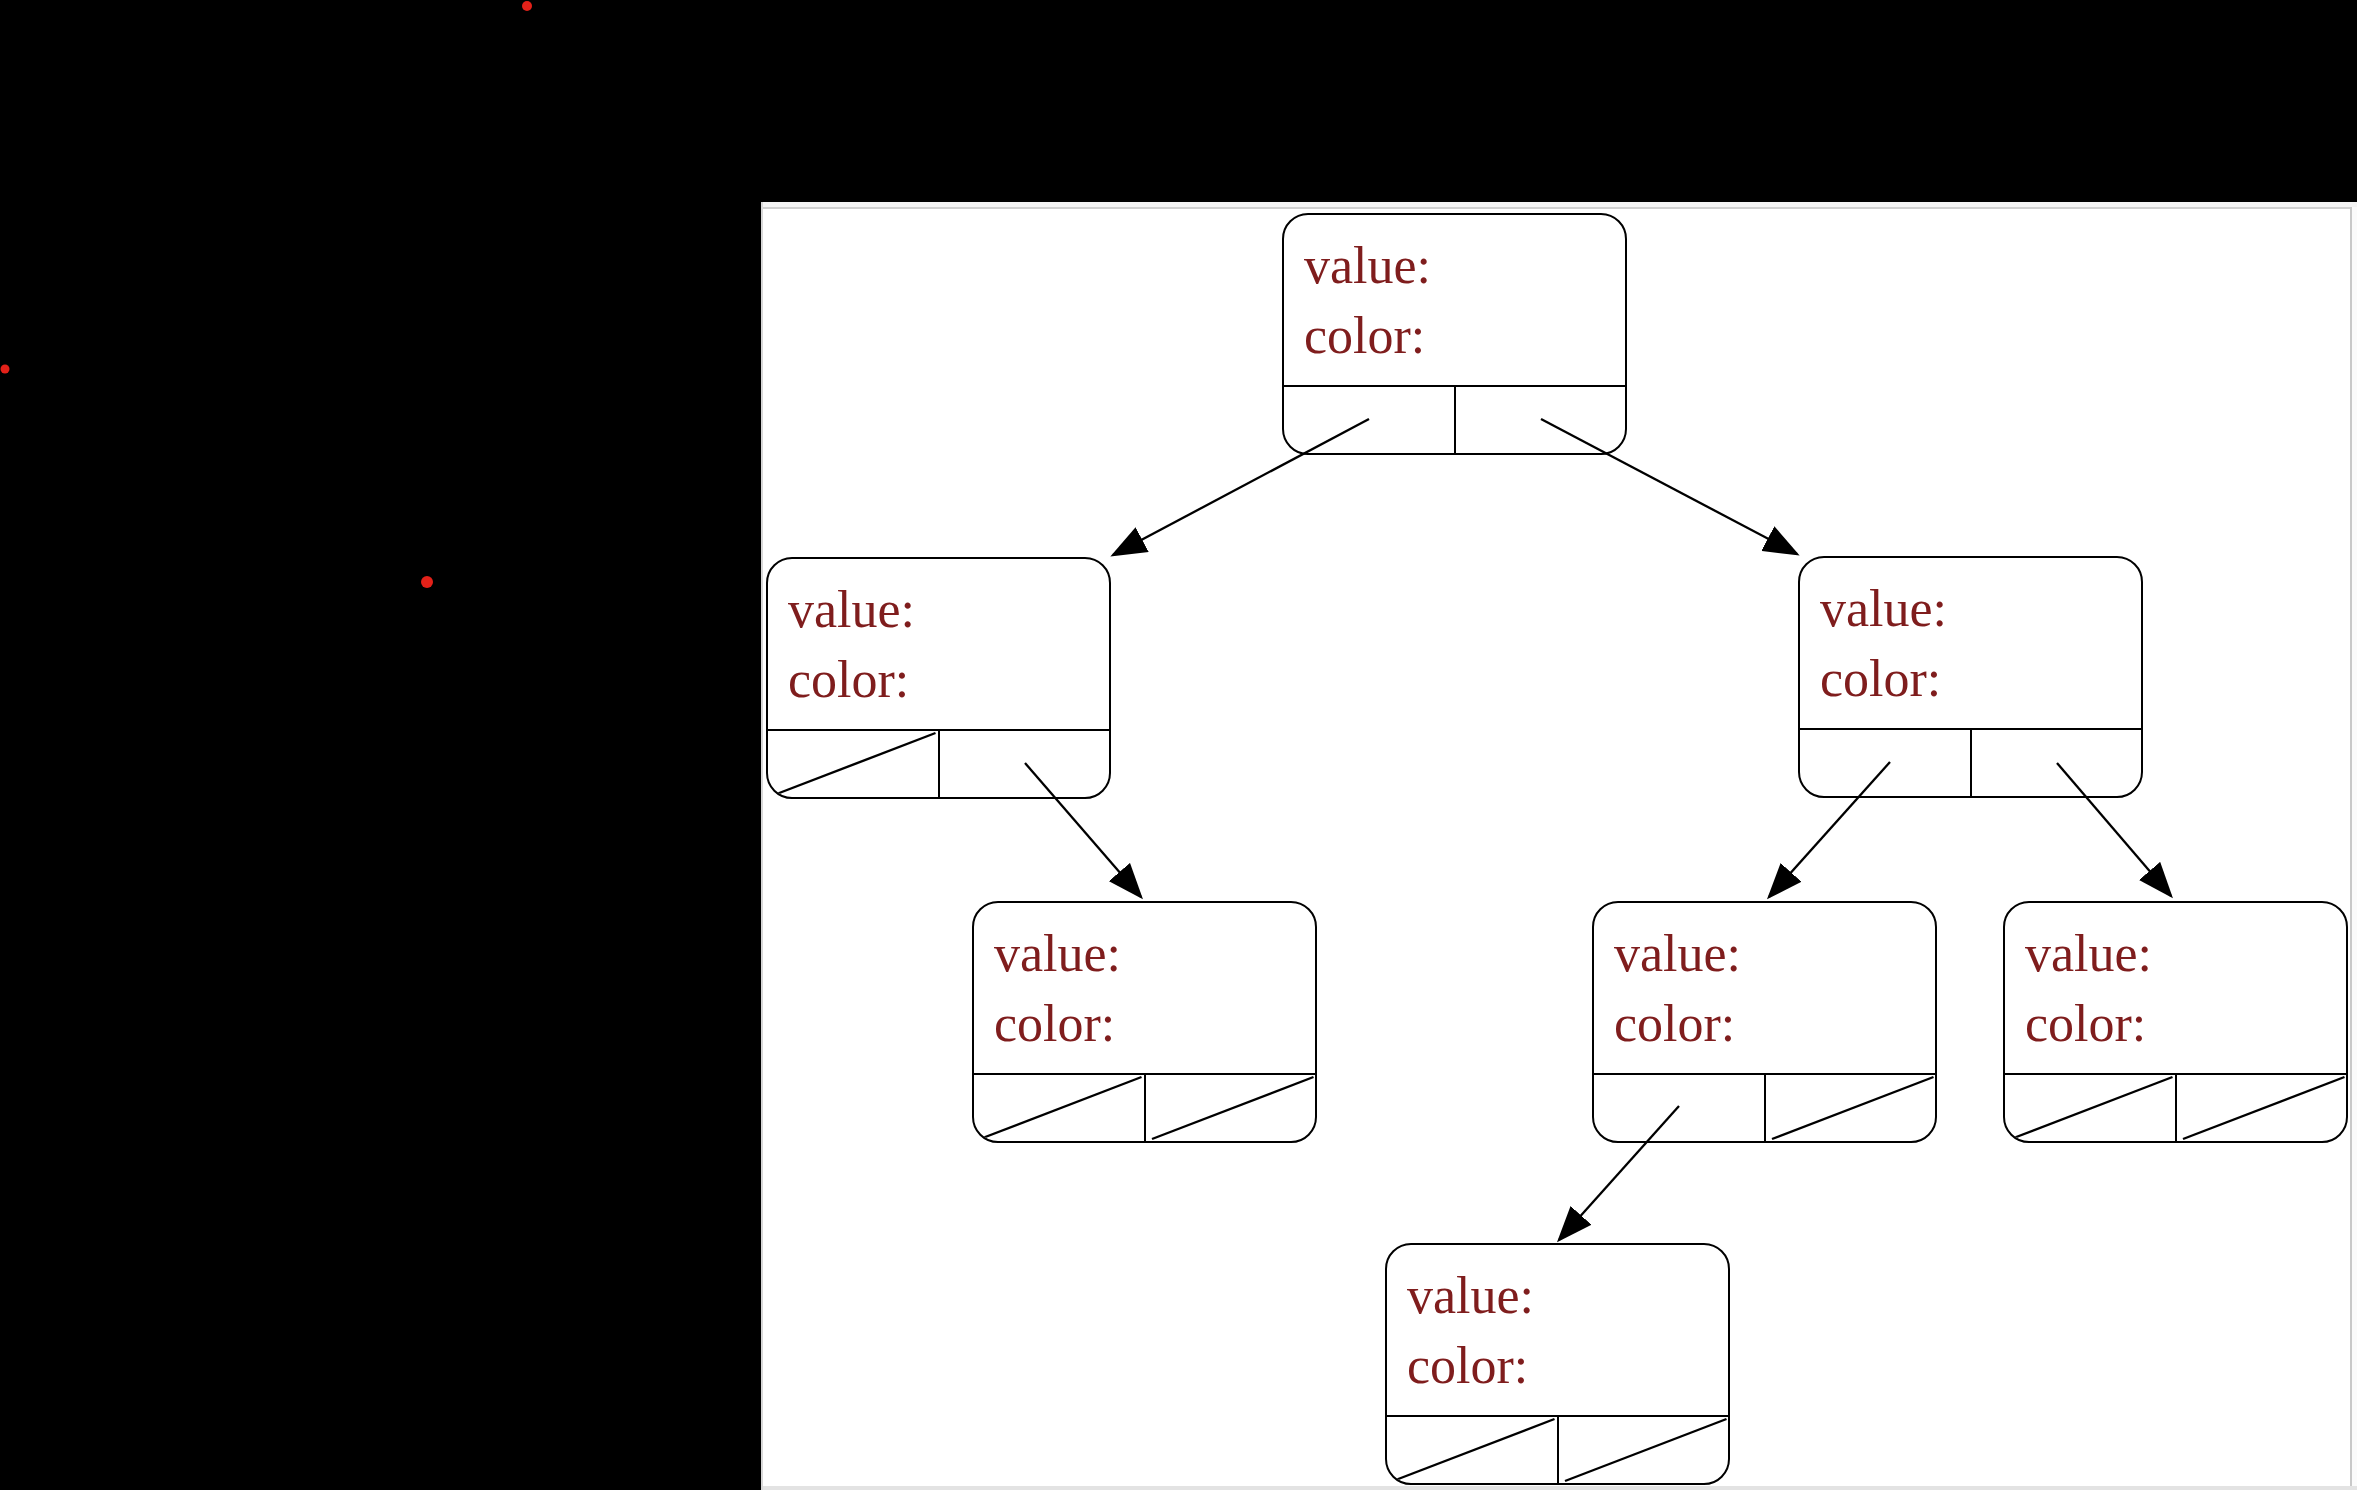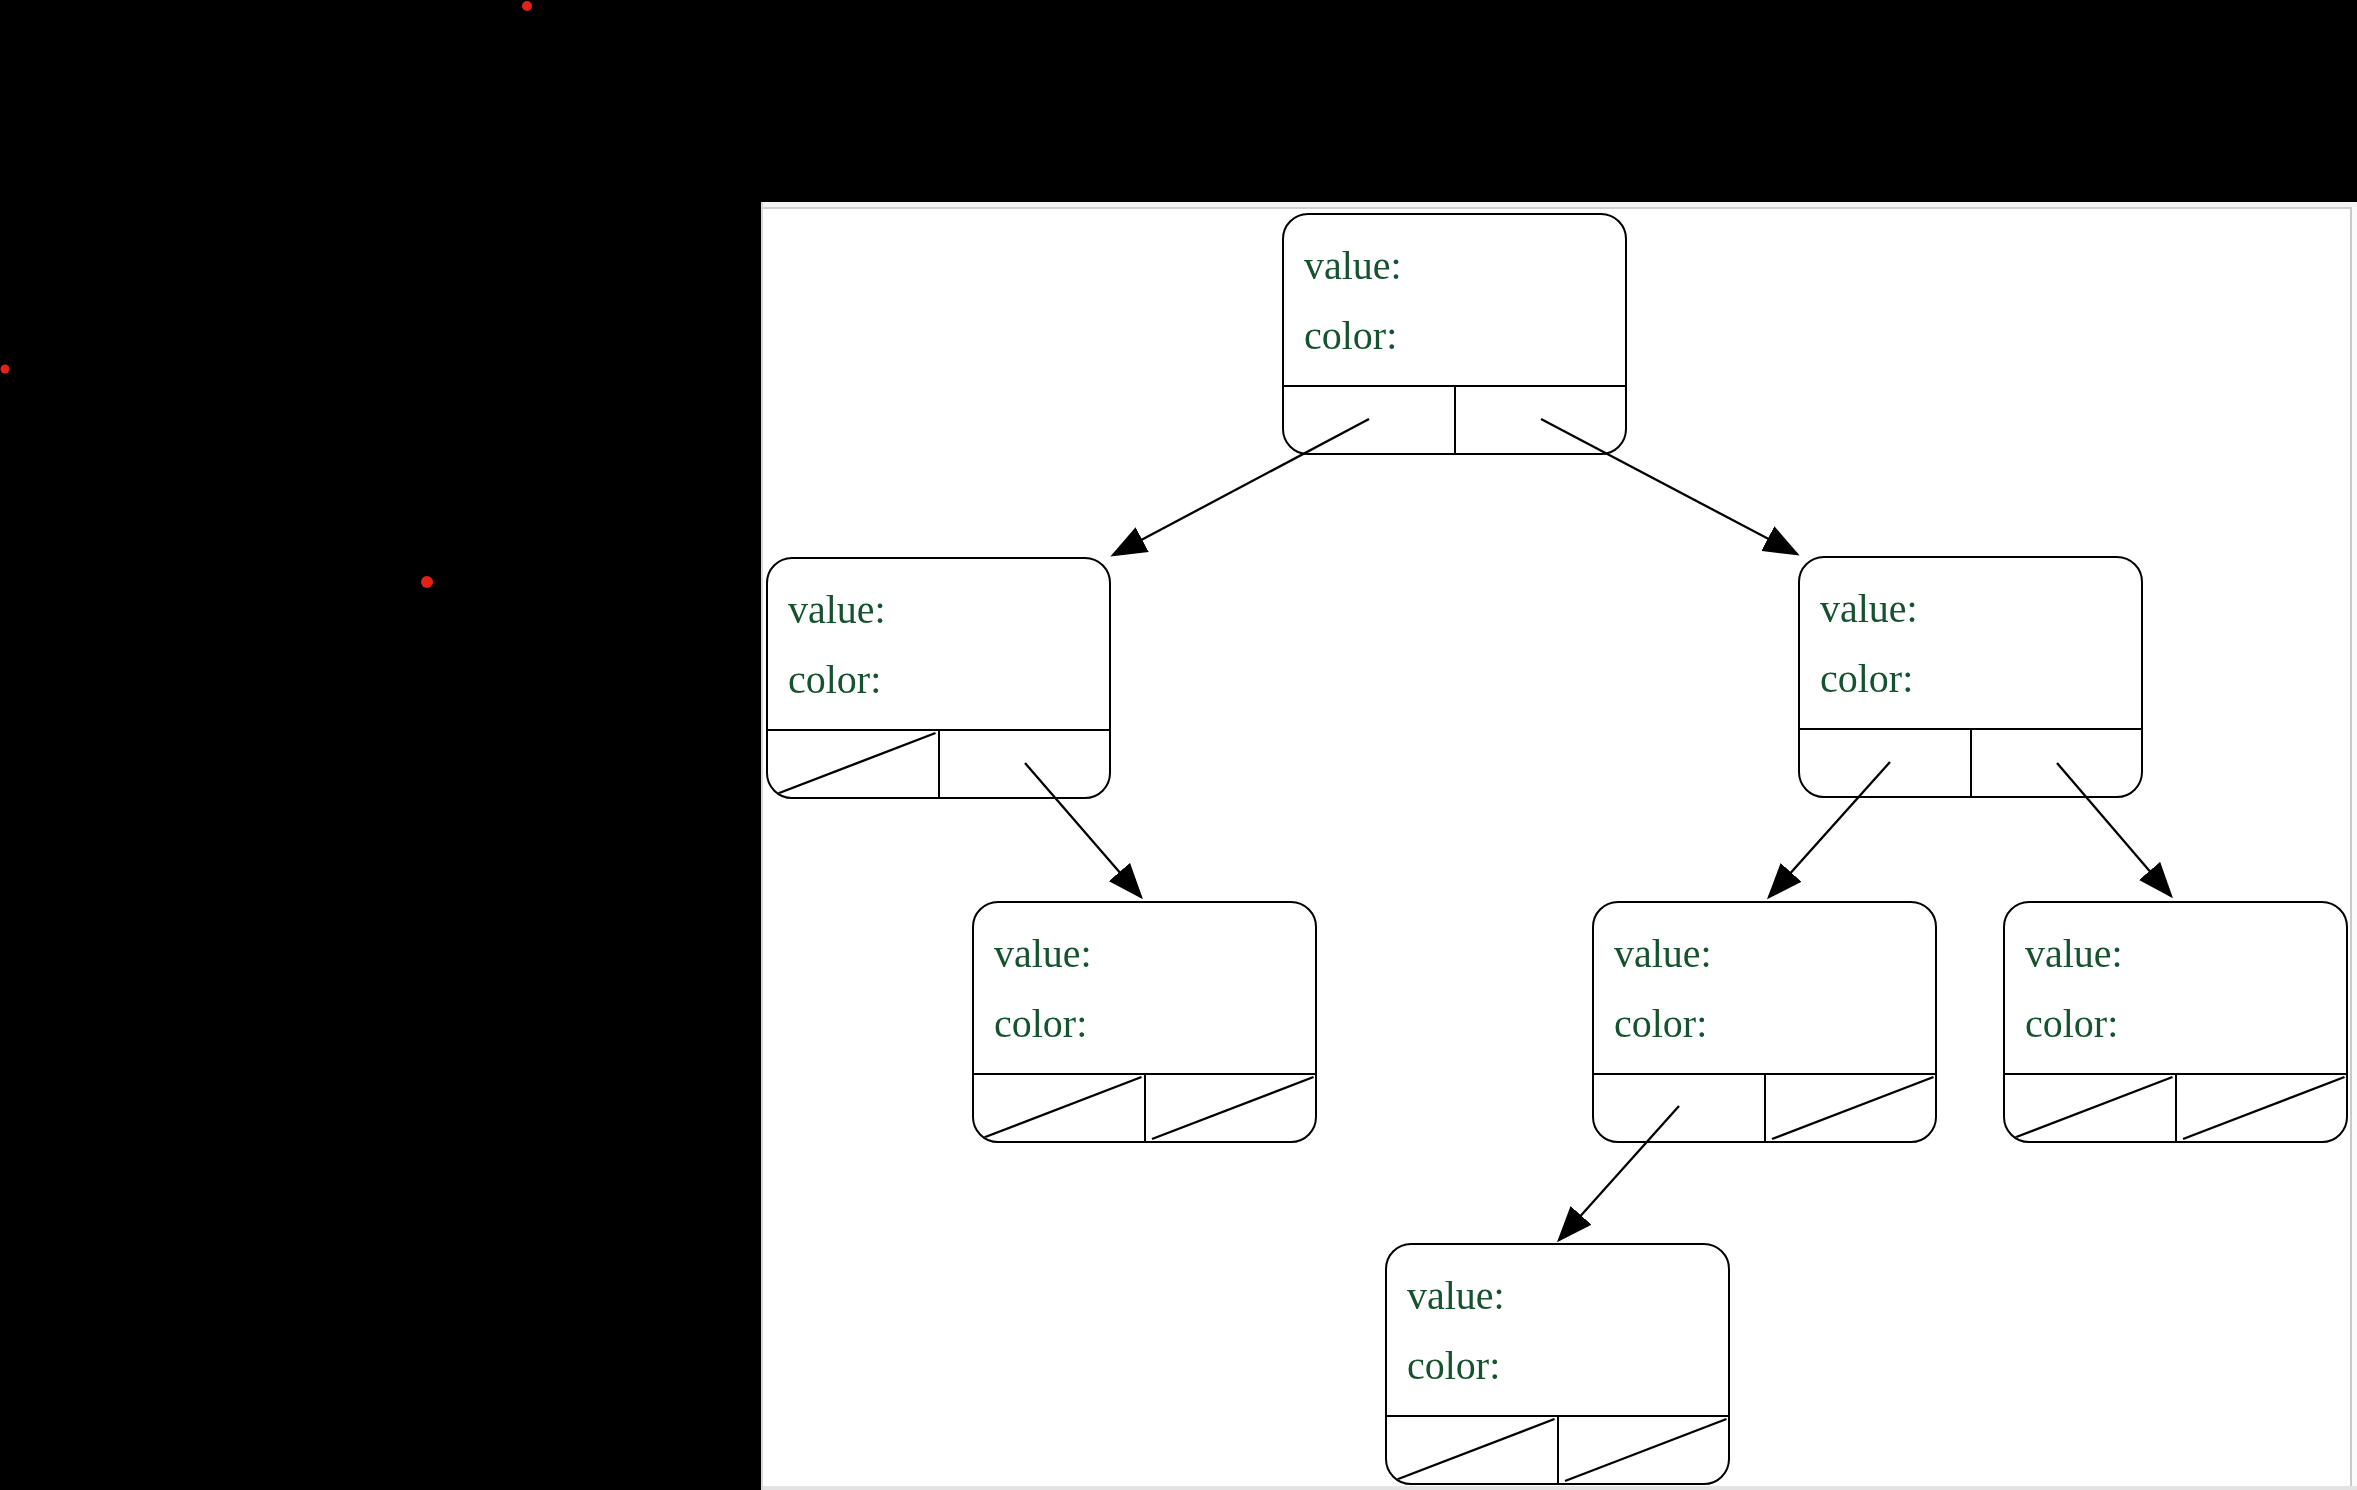--- a/index.html
+++ b/index.html
@@ -17,21 +17,21 @@
   .panel-right-trim{position:absolute;top:5px;right:0;bottom:0;width:5px;background:#fbfbfb;border-left:2px solid #c9c9c9;}
   .panel-bottom-trim{position:absolute;left:0;right:0;bottom:0;height:4px;background:#e3e3e3;}
 
   
   .node{
     position:absolute;width:345px;height:242px;background:#ffffff;
     border:2px solid #000;border-radius:26px;box-sizing:border-box;
     overflow:hidden;z-index:2;
   }
   .labels{height:172px;box-sizing:border-box;border-bottom:2px solid #000;padding:16px 0 0 20px;}
-  .fline{font-size:40px;line-height:70px;color:#14532d;white-space:pre;}
+  .fline{font-size:52px;line-height:70px;color:#7f1d1d;white-space:pre;}
   .pointers{display:flex;height:66px;}
   .cell{flex:1 1 0;position:relative;}
   .cell.first{border-right:2px solid #000;}
   svg.slash{position:absolute;left:0;top:0;width:100%;height:100%;display:block;}
   svg.slash line{stroke:#000;stroke-width:2.4;}
 
   
   #n-root{left:1282px;top:213px;}
   #n-l   {left:766px; top:557px;}
   #n-r   {left:1798px;top:556px;}

